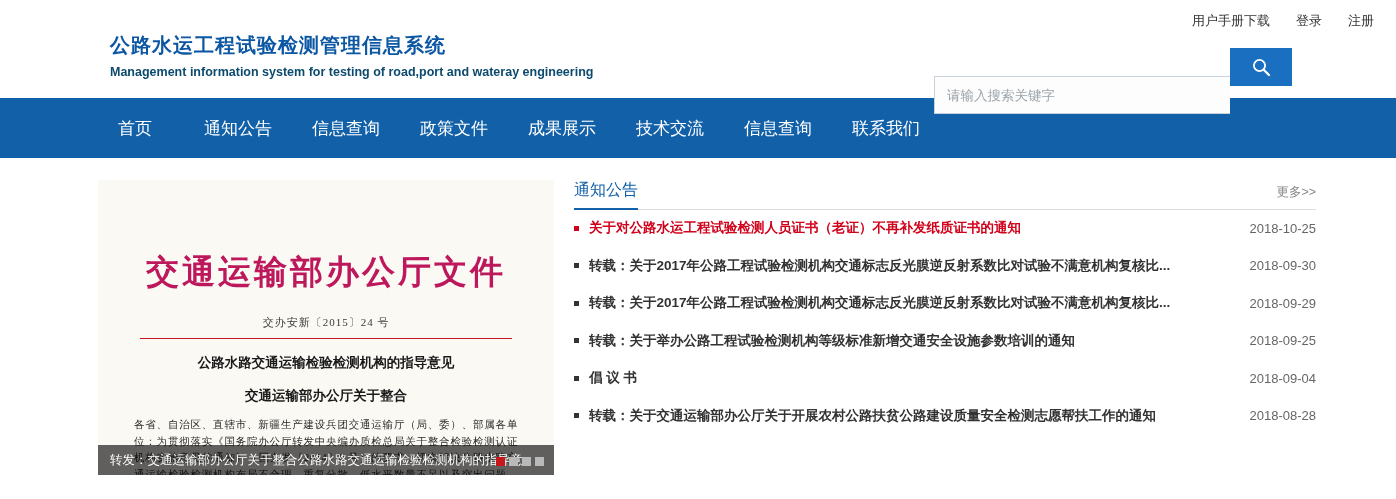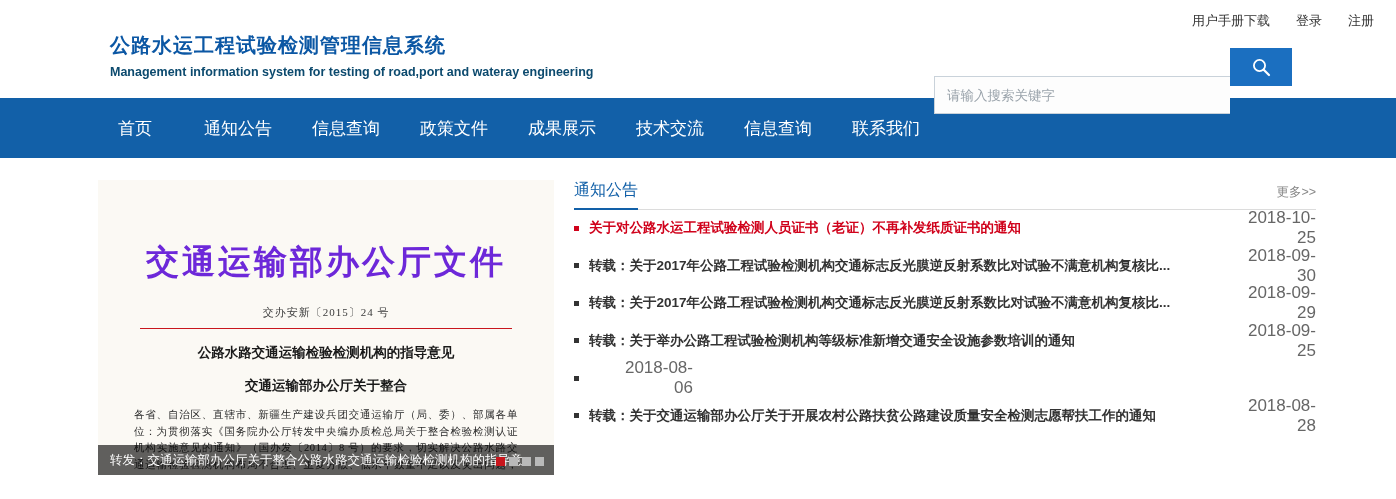--- a/index.html
+++ b/index.html
@@ -125,23 +125,23 @@
     position: absolute;
     inset: 0;
     background: #fbf9f4;
     padding: 40px 36px 0 36px;
   }
   .doc-title {
     text-align: center;
     font-family: "Liberation Serif", serif;
     font-size: 33px;
     font-weight: bold;
-    color: #6d28d9;
+    color: #be185d;
     letter-spacing: 3px;
-    margin-top: 20px;
+    margin-top: 30px;
   }
   .doc-sub {
     text-align: center;
     font-family: "Liberation Serif", serif;
     font-size: 11px;
     color: #3a3a3a;
     margin-top: 20px;
     letter-spacing: 1px;
   }
   .doc-rule {
@@ -237,21 +237,21 @@
     color: #333333;
     white-space: nowrap;
     overflow: hidden;
     text-overflow: ellipsis;
     flex: 1;
     cursor: pointer;
     font-weight: bold;
   }
   .notice-title.hot { color: #d0021b; }
   .notice-date {
-    font-size: 17px;
+    font-size: 13px;
     color: #666666;
     margin-left: 18px;
     flex: none;
     width: 86px;
     text-align: right;
   }
 </style>
 </head>
 <body>
 
@@ -335,21 +335,22 @@
         <span class="notice-title">转载：关于2017年公路工程试验检测机构交通标志反光膜逆反射系数比对试验不满意机构复核比...</span>
         <span class="notice-date">2018-09-29</span>
       </li>
       <li class="notice-row">
         <span class="bullet"></span>
         <span class="notice-title">转载：关于举办公路工程试验检测机构等级标准新增交通安全设施参数培训的通知</span>
         <span class="notice-date">2018-09-25</span>
       </li>
       <li class="notice-row">
         <span class="bullet"></span>
-        <span class="notice-date">2018-08-06</span>
+        <span class="notice-title">倡 议 书</span>
+        <span class="notice-date">2018-09-04</span>
       </li>
       <li class="notice-row">
         <span class="bullet"></span>
         <span class="notice-title">转载：关于交通运输部办公厅关于开展农村公路扶贫公路建设质量安全检测志愿帮扶工作的通知</span>
         <span class="notice-date">2018-08-28</span>
       </li>
     </ul>
   </div>
 </div>
 

